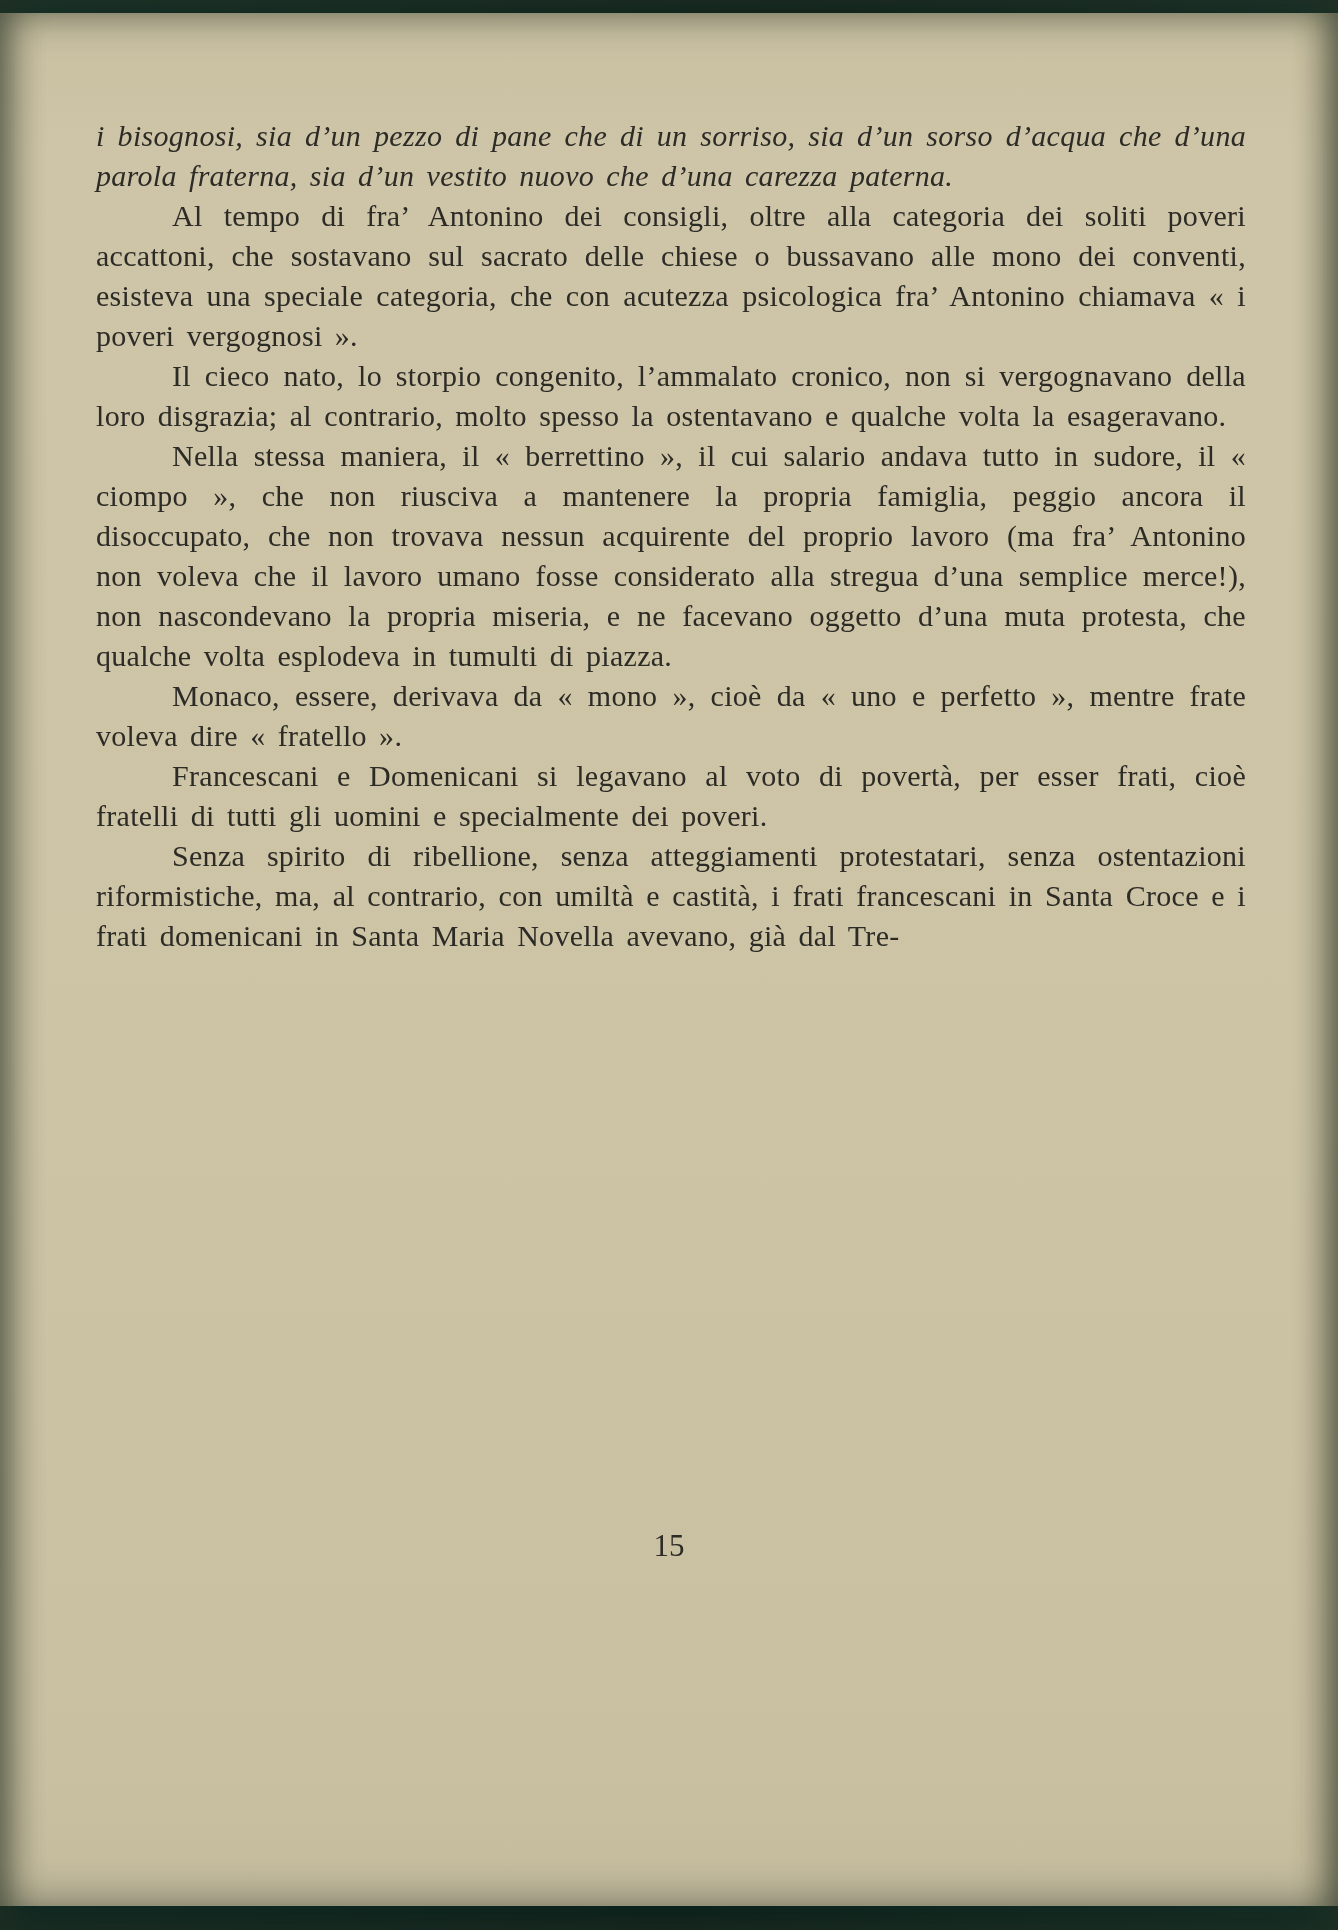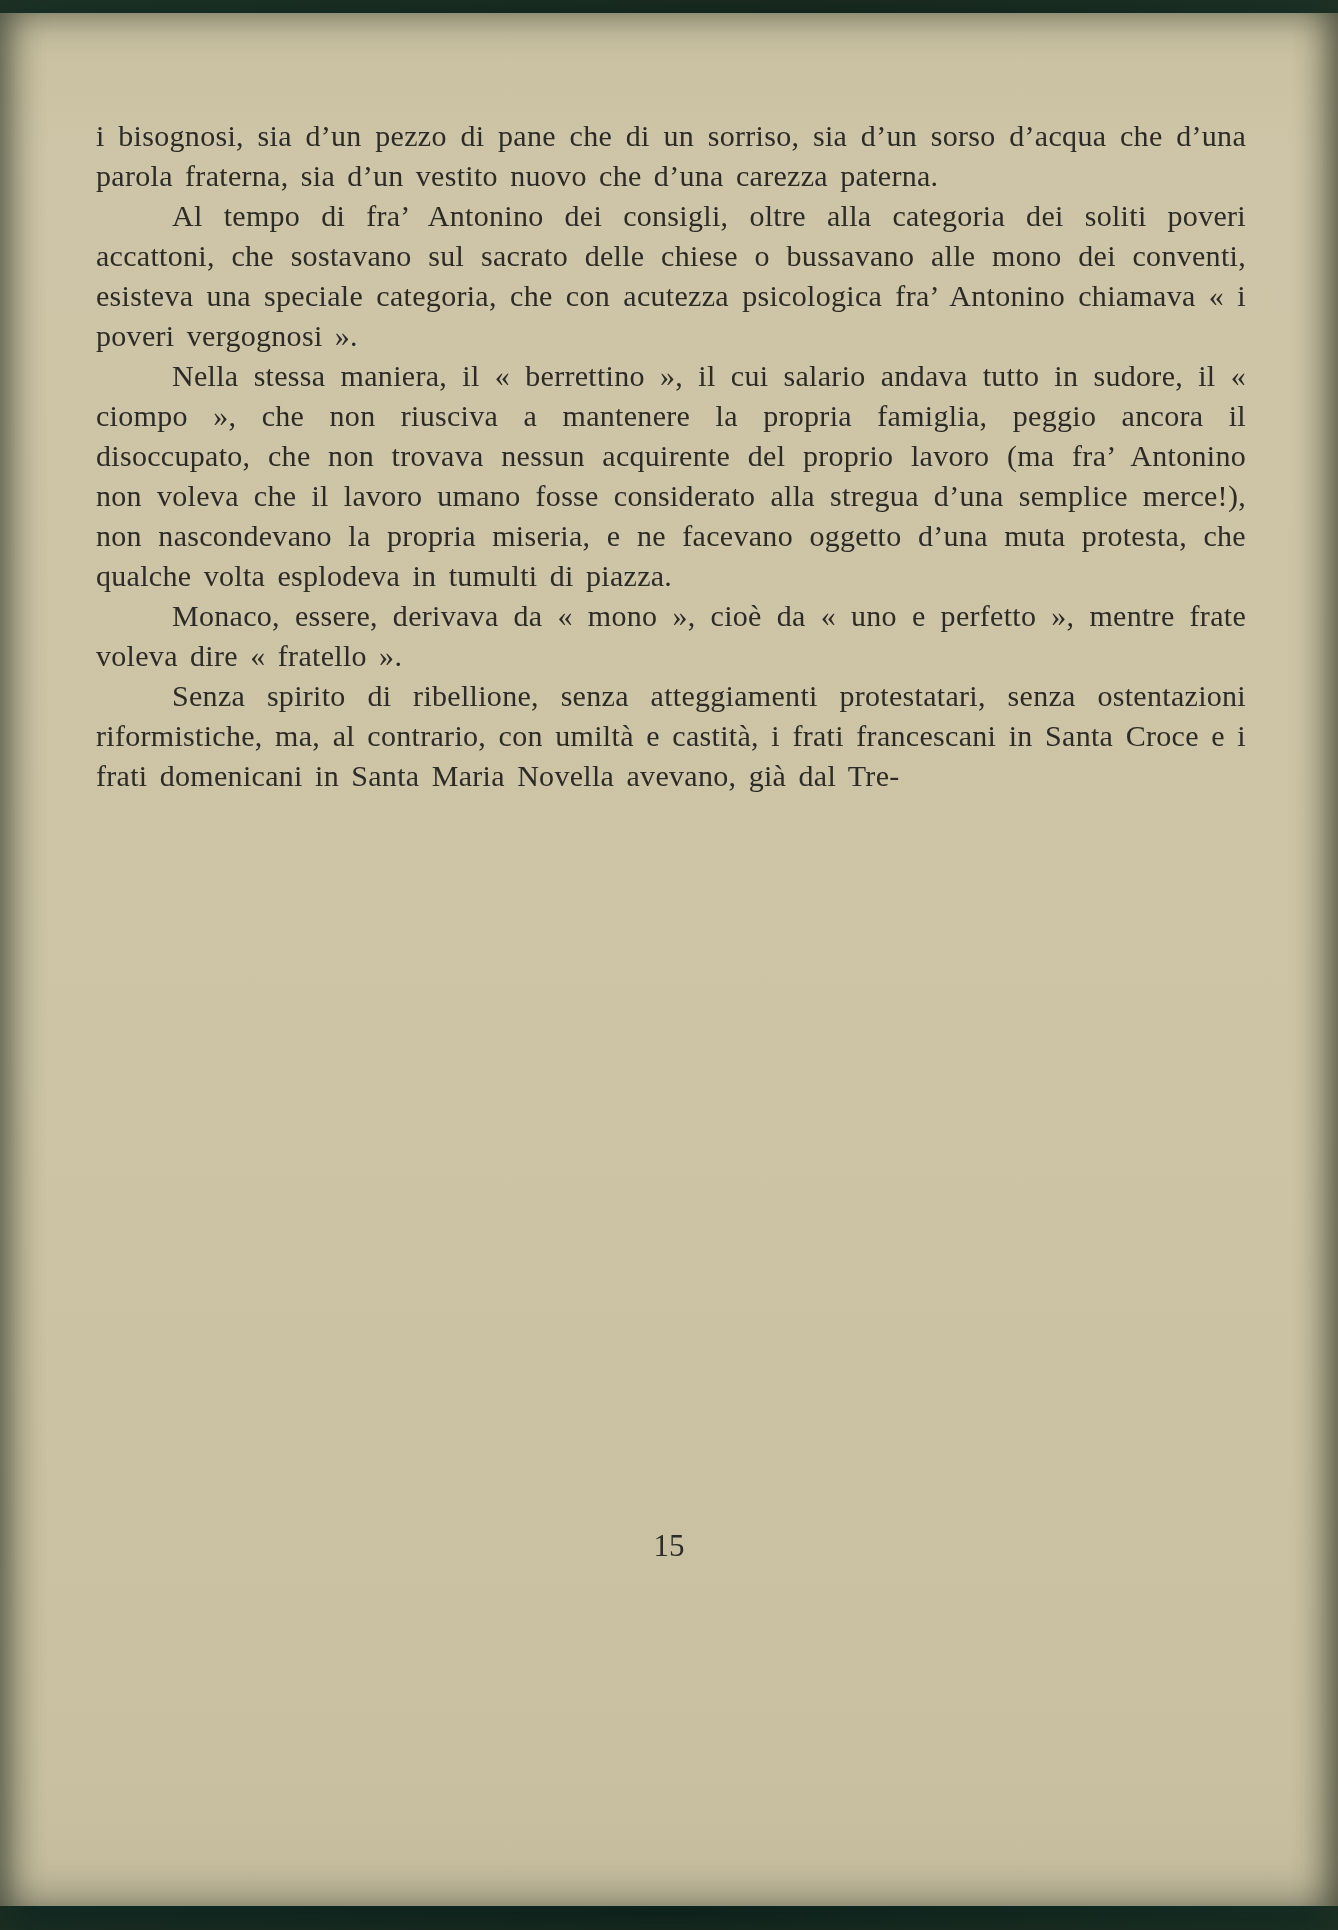--- a/index.html
+++ b/index.html
@@ -49,20 +49,21 @@
     text-align: justify;
     letter-spacing: 0.3px;
     word-spacing: 4.5px;
   }
   .textblock p {
     margin: 0;
     text-indent: 76px;
   }
   .textblock p.noindent {
     text-indent: 0;
+    font-style: italic;
   }
   .pagenum {
     position: absolute;
     left: 0;
     width: 100%;
     top: 1528px;
     text-align: center;
     color: #2d2b26;
     font-size: 31px;
   }
@@ -70,21 +71,23 @@
 </head>
 <body>
 
 <div class="scan">
   <div class="edge top"></div>
   <div class="edge bottom"></div>
 
   <div class="textblock">
     <p class="noindent">i bisognosi, sia d’un pezzo di pane che di un sorriso, sia d’un sorso d’acqua che d’una parola fraterna, sia d’un vestito nuovo che d’una carezza paterna.</p>
     <p>Al tempo di fra’ Antonino dei consigli, oltre alla categoria dei soliti poveri accattoni, che sostavano sul sacrato delle chiese o bussavano alle mono dei conventi, esisteva una speciale categoria, che con acutezza psicologica fra’ Antonino chiamava « i poveri vergognosi ».</p>
+    <p>Il cieco nato, lo storpio congenito, l’ammalato cronico, non si vergognavano della loro disgrazia; al contrario, molto spesso la ostentavano e qualche volta la esageravano.</p>
     <p>Nella stessa maniera, il « berrettino », il cui salario andava tutto in sudore, il « ciompo », che non riusciva a mantenere la propria famiglia, peggio ancora il disoccupato, che non trovava nessun acquirente del proprio lavoro (ma fra’ Antonino non voleva che il lavoro umano fosse considerato alla stregua d’una semplice merce!), non nascondevano la propria miseria, e ne facevano oggetto d’una muta protesta, che qualche volta esplodeva in tumulti di piazza.</p>
     <p>Monaco, essere, derivava da « mono », cioè da « uno e perfetto », mentre frate voleva dire « fratello ».</p>
+    <p>Francescani e Domenicani si legavano al voto di povertà, per esser frati, cioè fratelli di tutti gli uomini e specialmente dei poveri.</p>
     <p>Senza spirito di ribellione, senza atteggiamenti protestatari, senza ostentazioni riformistiche, ma, al contrario, con umiltà e castità, i frati francescani in Santa Croce e i frati domenicani in Santa Maria Novella avevano, già dal Tre-</p>
   </div>
 
   <div class="pagenum">15</div>
 
   <div class="vignette"></div>
 </div>
 
 </body></html>

